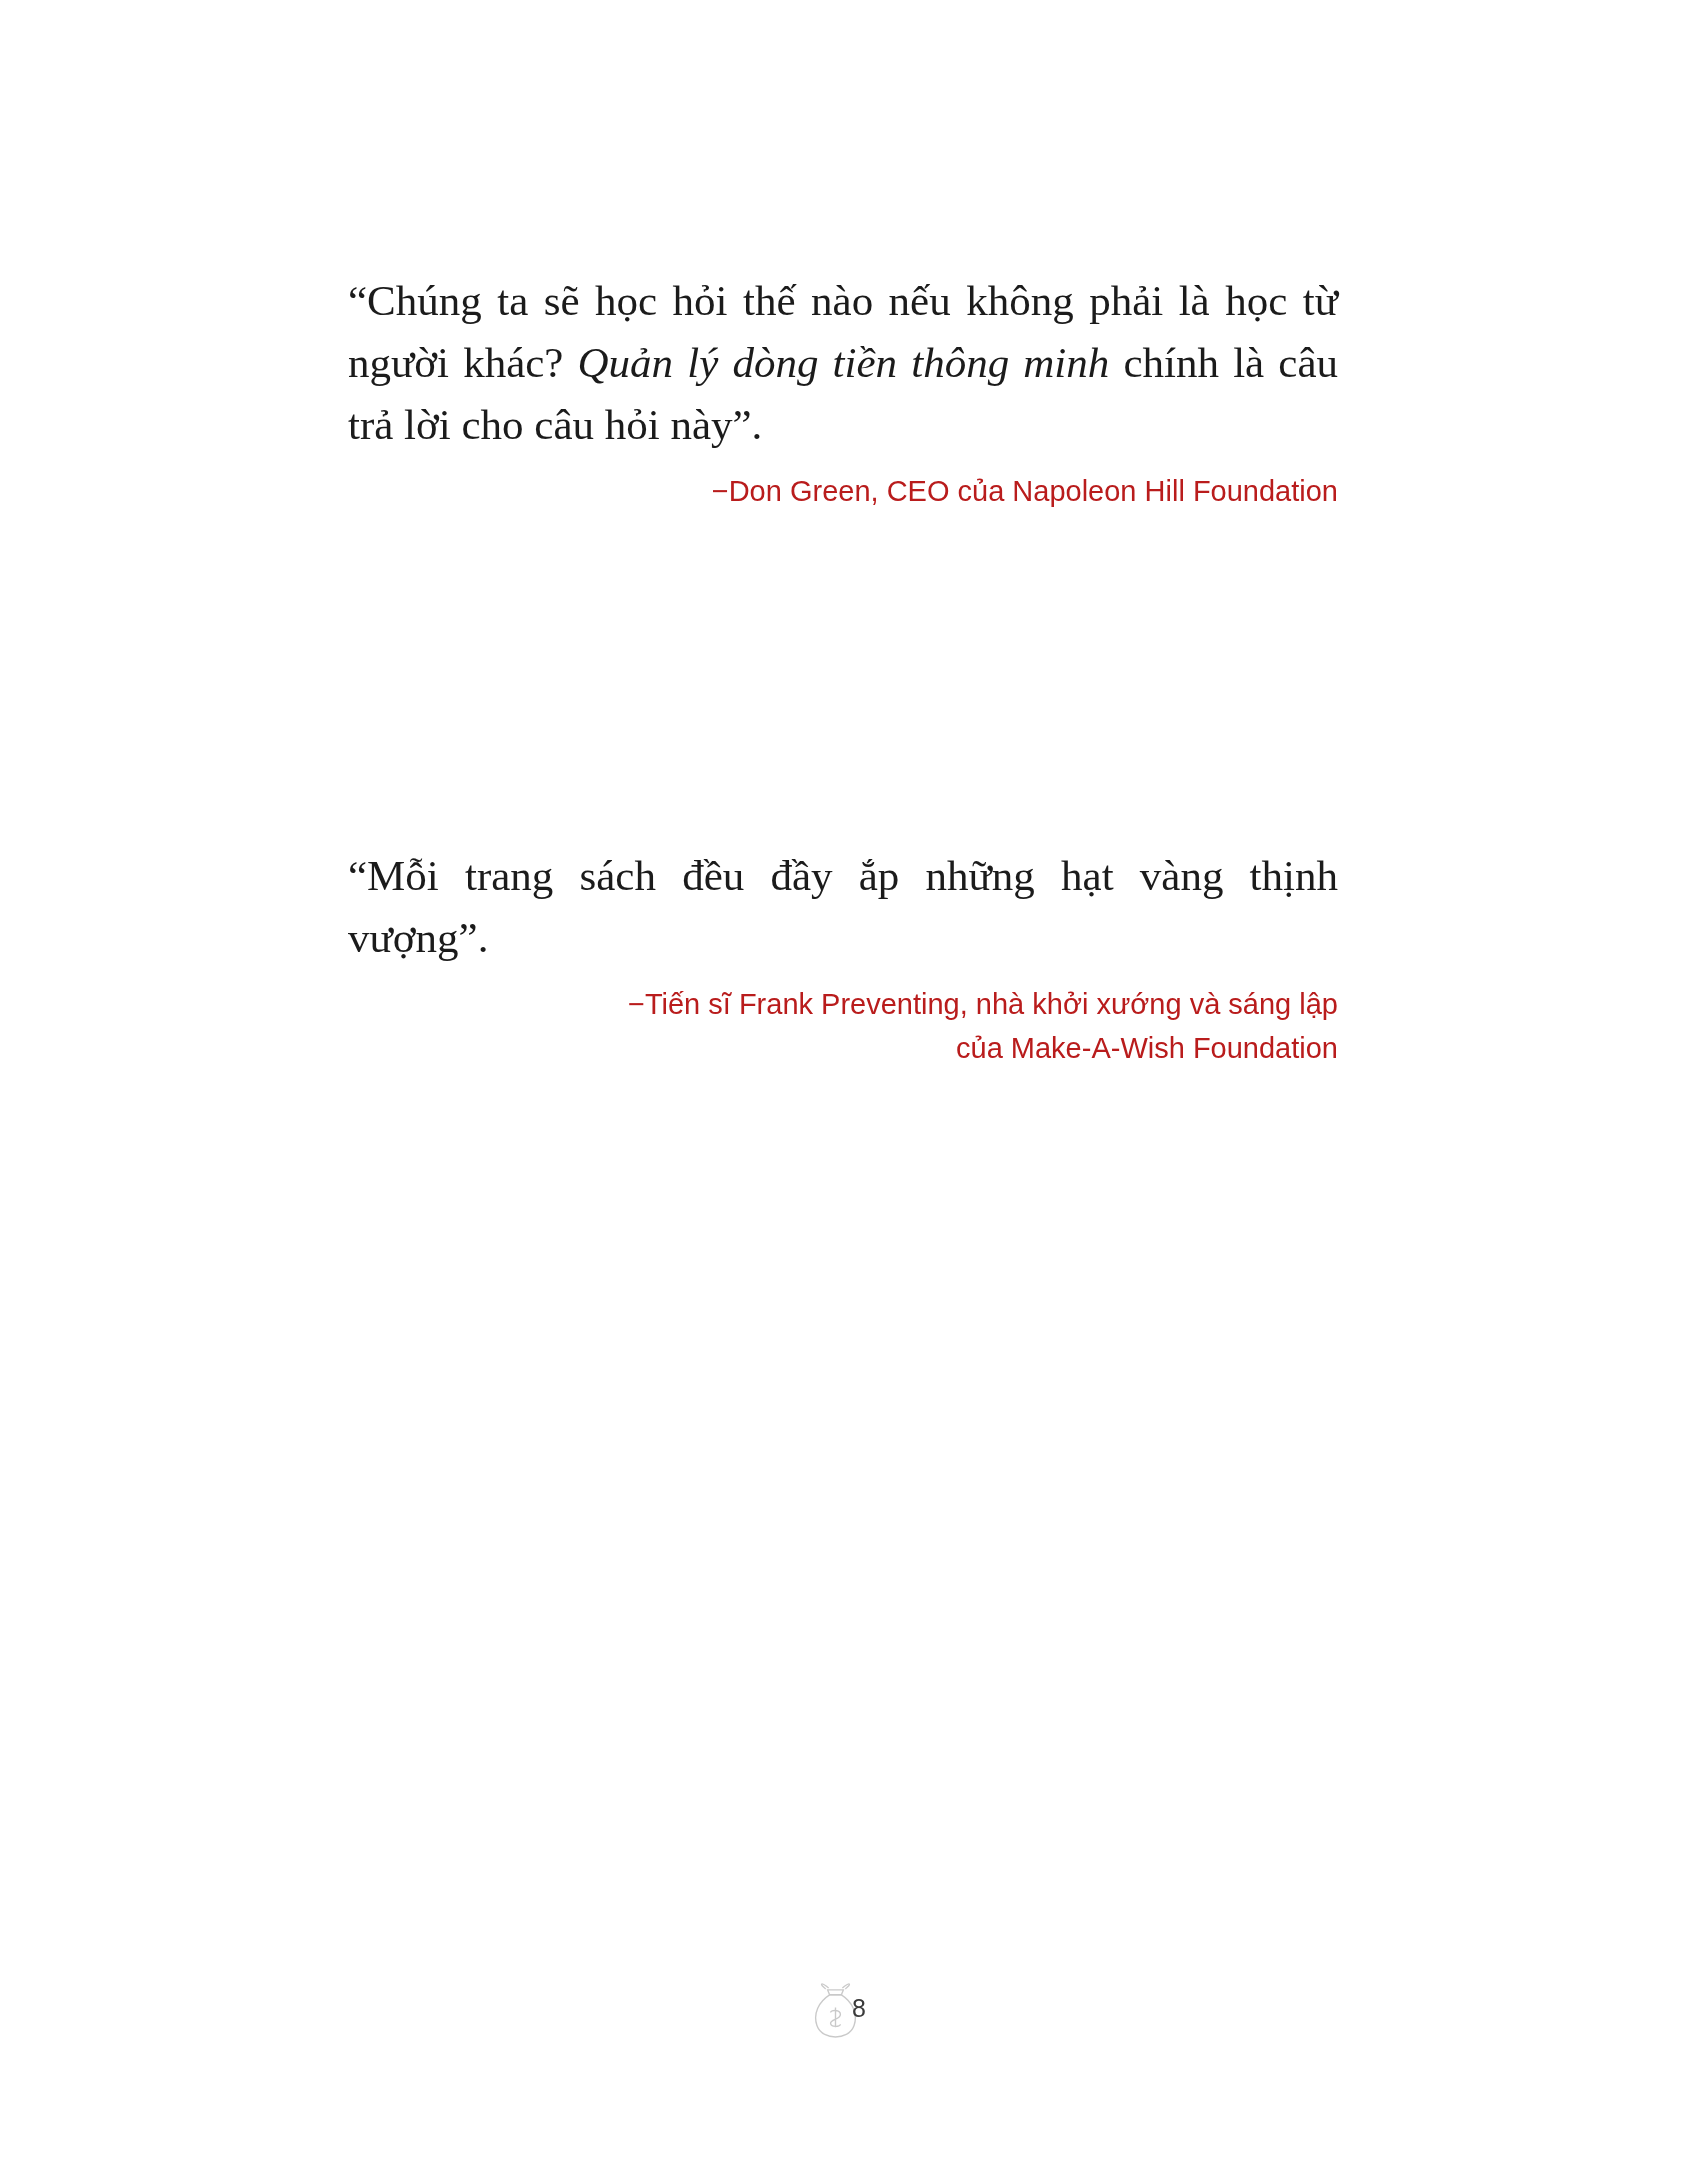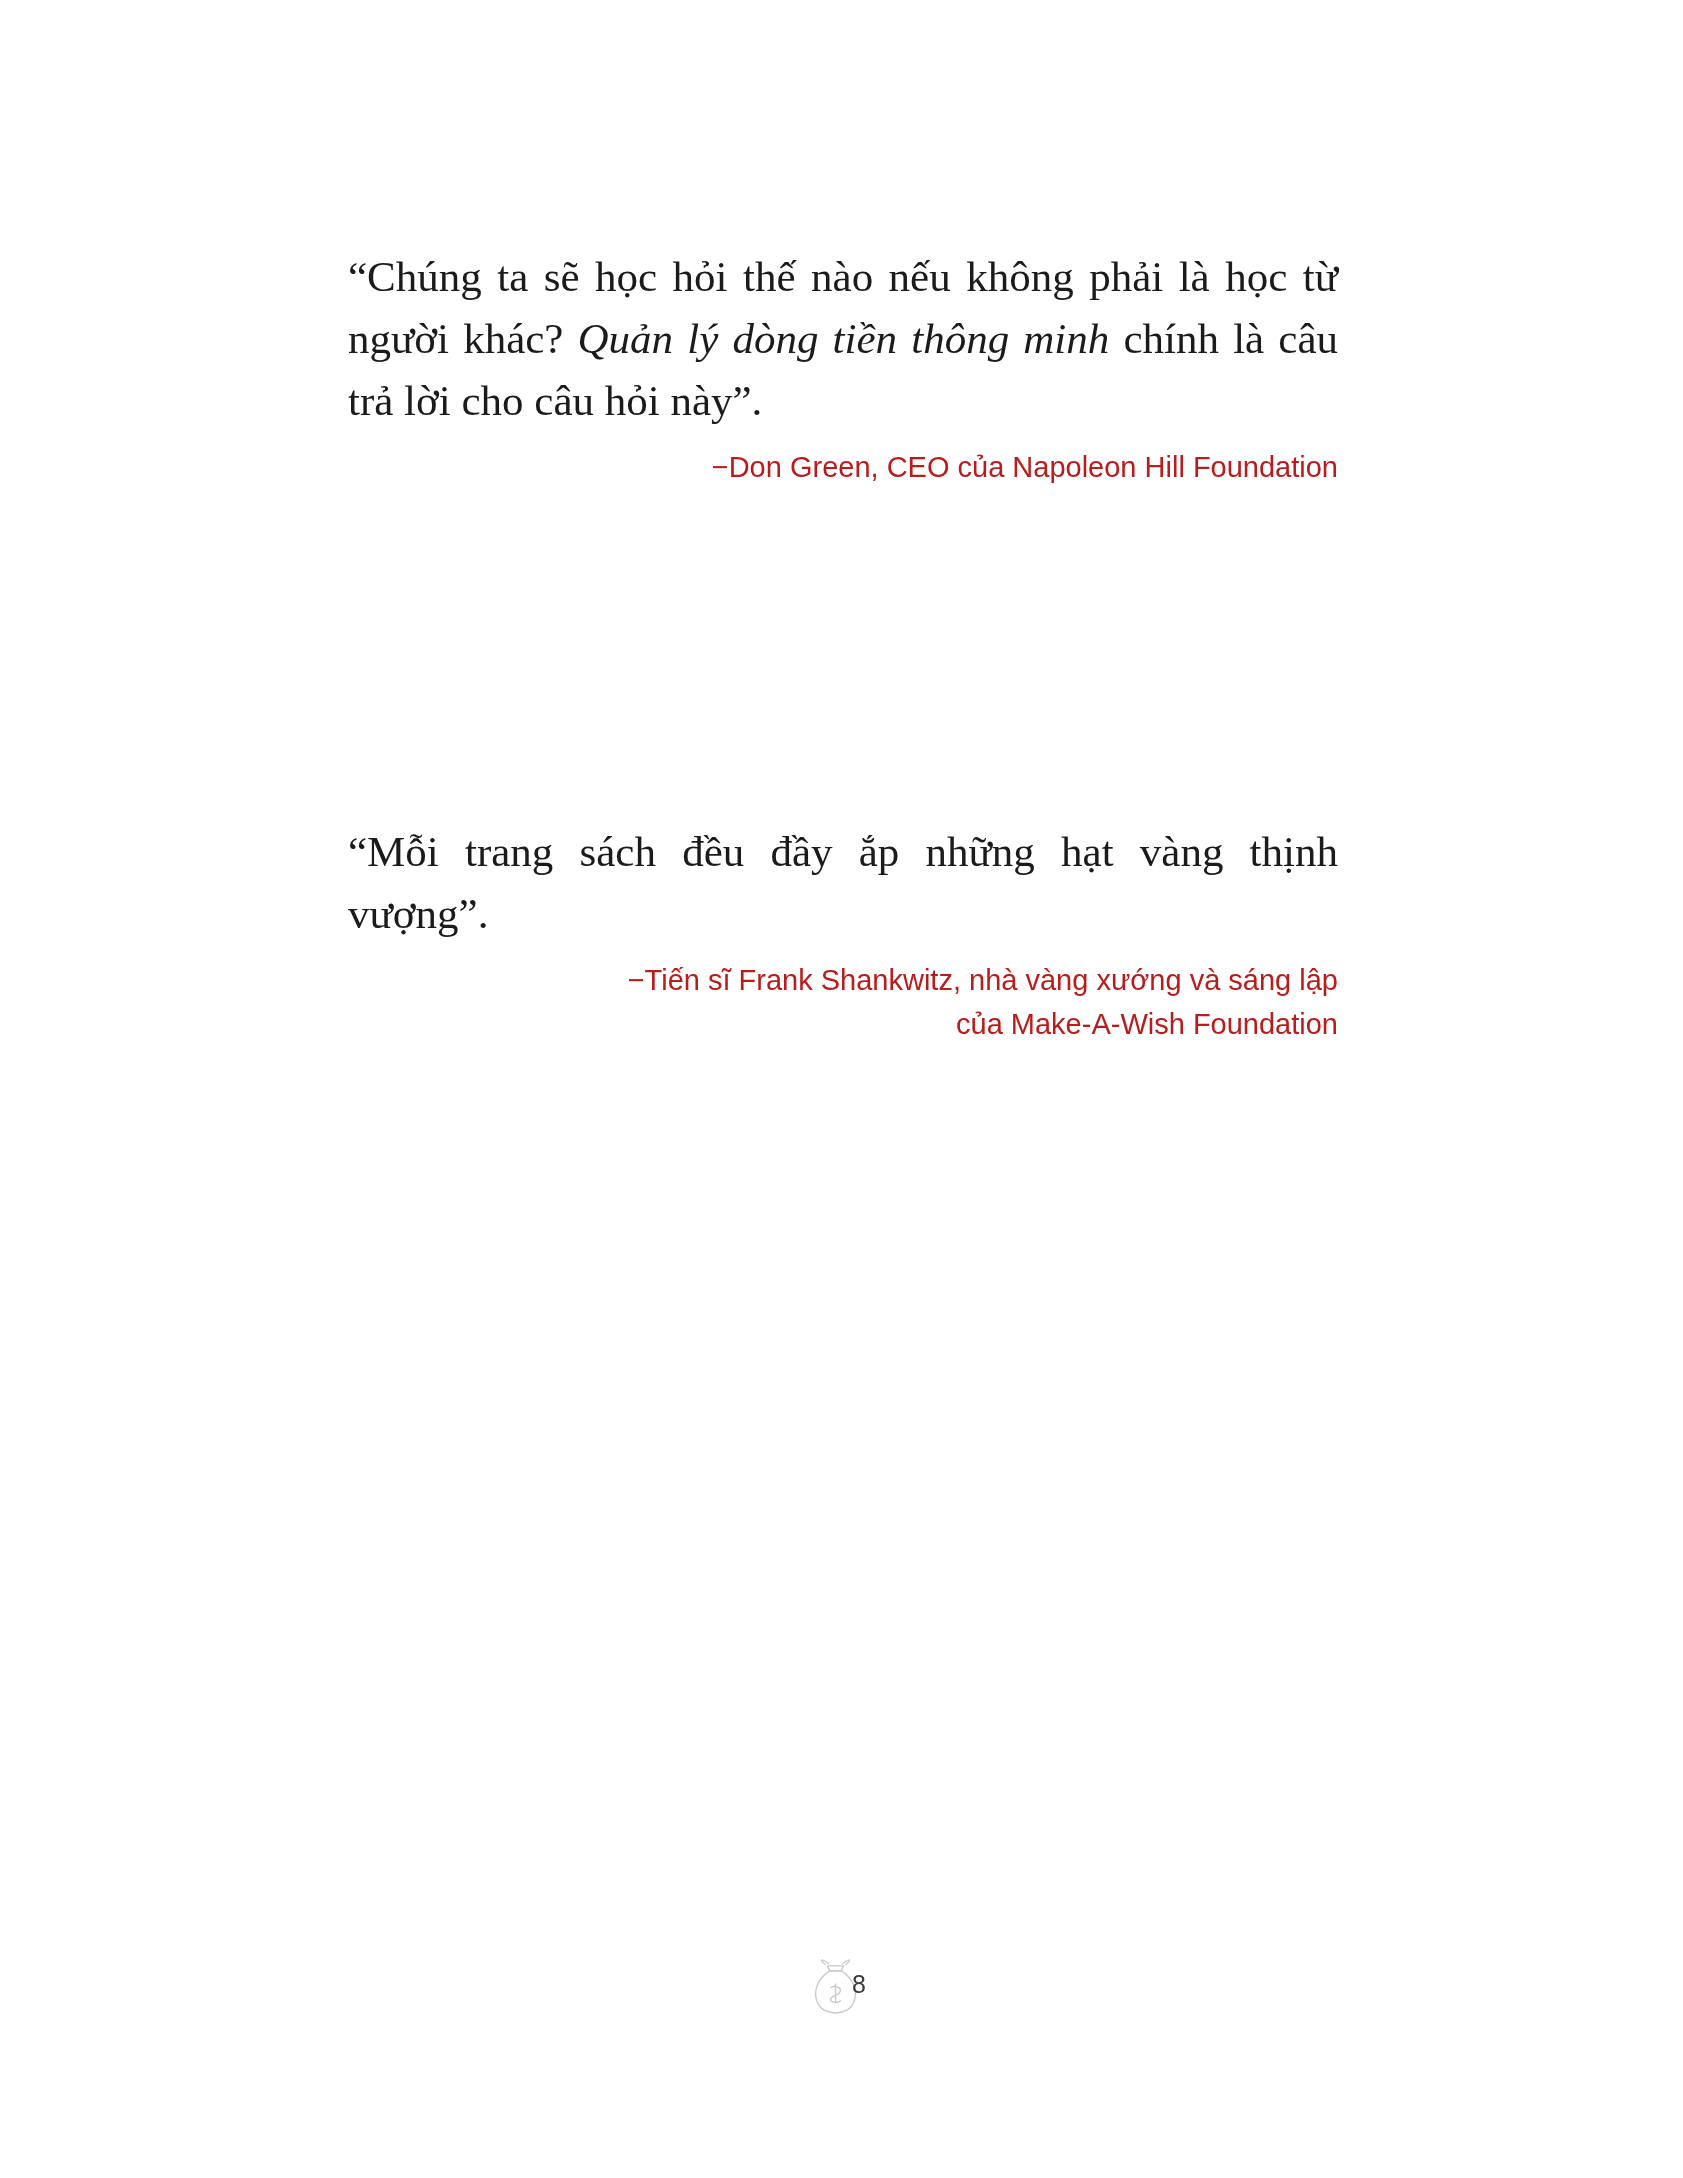--- a/index.html
+++ b/index.html
@@ -7,20 +7,21 @@
     padding: 0;
     background: #ffffff;
   }
   .page {
     position: relative;
     width: 1683px;
     height: 2152px;
     background: #ffffff;
     overflow: hidden;
     box-sizing: border-box;
+    margin-top: 24px;
   }
   .content {
     position: absolute;
     left: 348px;
     top: 246px;
     width: 990px;
   }
   .quote-block {
     margin-bottom: 0;
   }
@@ -99,21 +100,21 @@
     <div class="gap-1"></div>
 
     <div class="quote-block">
     </div>
 
     <div class="gap-2"></div>
 
     <div class="quote-block">
       <p class="quote-text">“Mỗi trang sách đều đầy ắp những hạt vàng thịnh vượng”.</p>
       <p class="attribution">
-        <span>−Tiến sĩ Frank Shankwitz, nhà vàng xướng và sáng lập</span><br>
+        <span>−Tiến sĩ Frank Preventing, nhà khởi xướng và sáng lập</span><br>
         <span>của Make-A-Wish Foundation</span>
       </p>
     </div>
 
   </div>
 
   <div class="footer">
     <div class="footer-mark">
       <svg class="money-bag" viewBox="0 0 54 58" aria-hidden="true">
         <path d="M20 6 C16 3, 14 1, 13 2 C12 3, 15 5, 17 7 M34 6 C38 3, 40 1, 41 2 C42 3, 39 5, 37 7" fill="none" stroke="#8a8a8a" stroke-width="1.4"></path>

